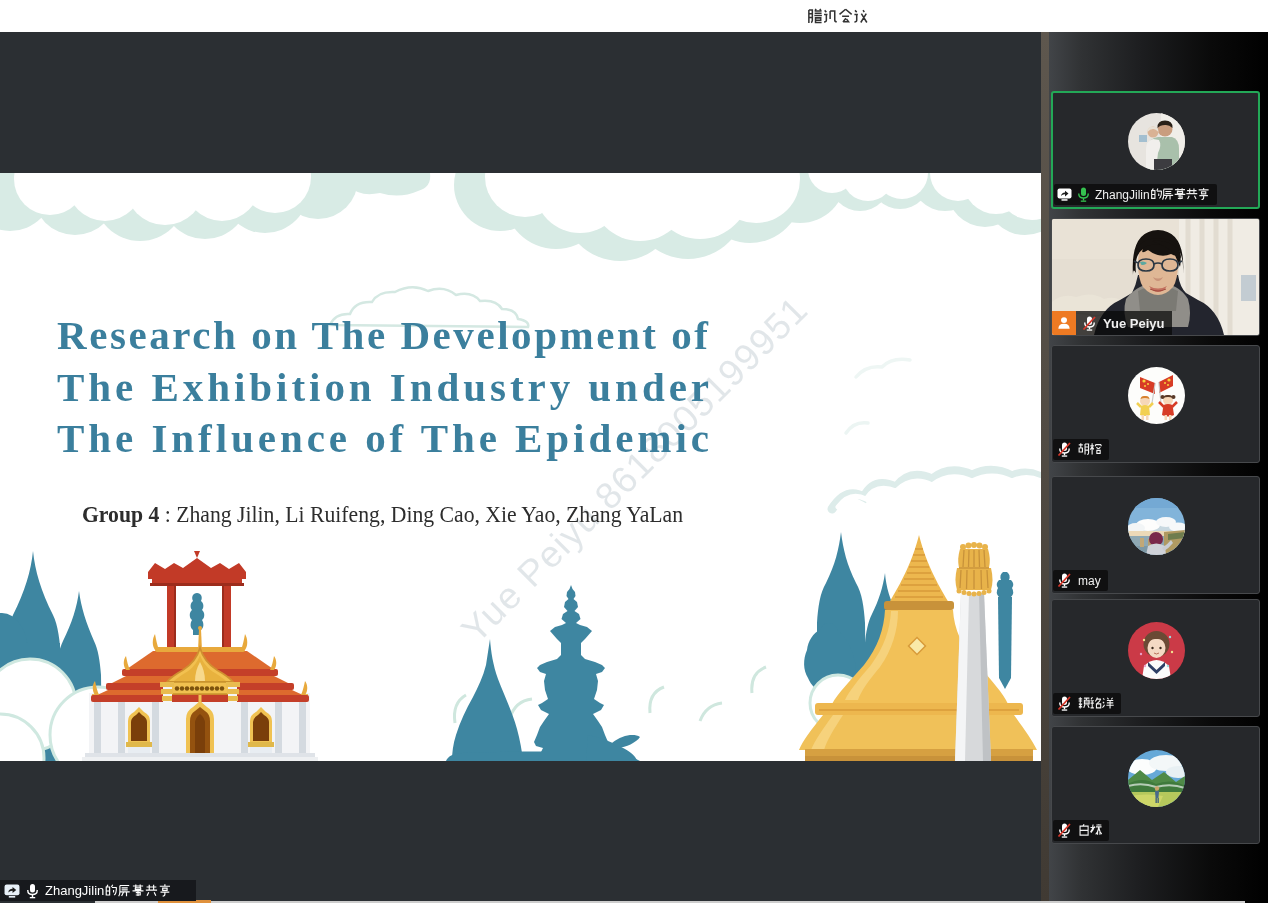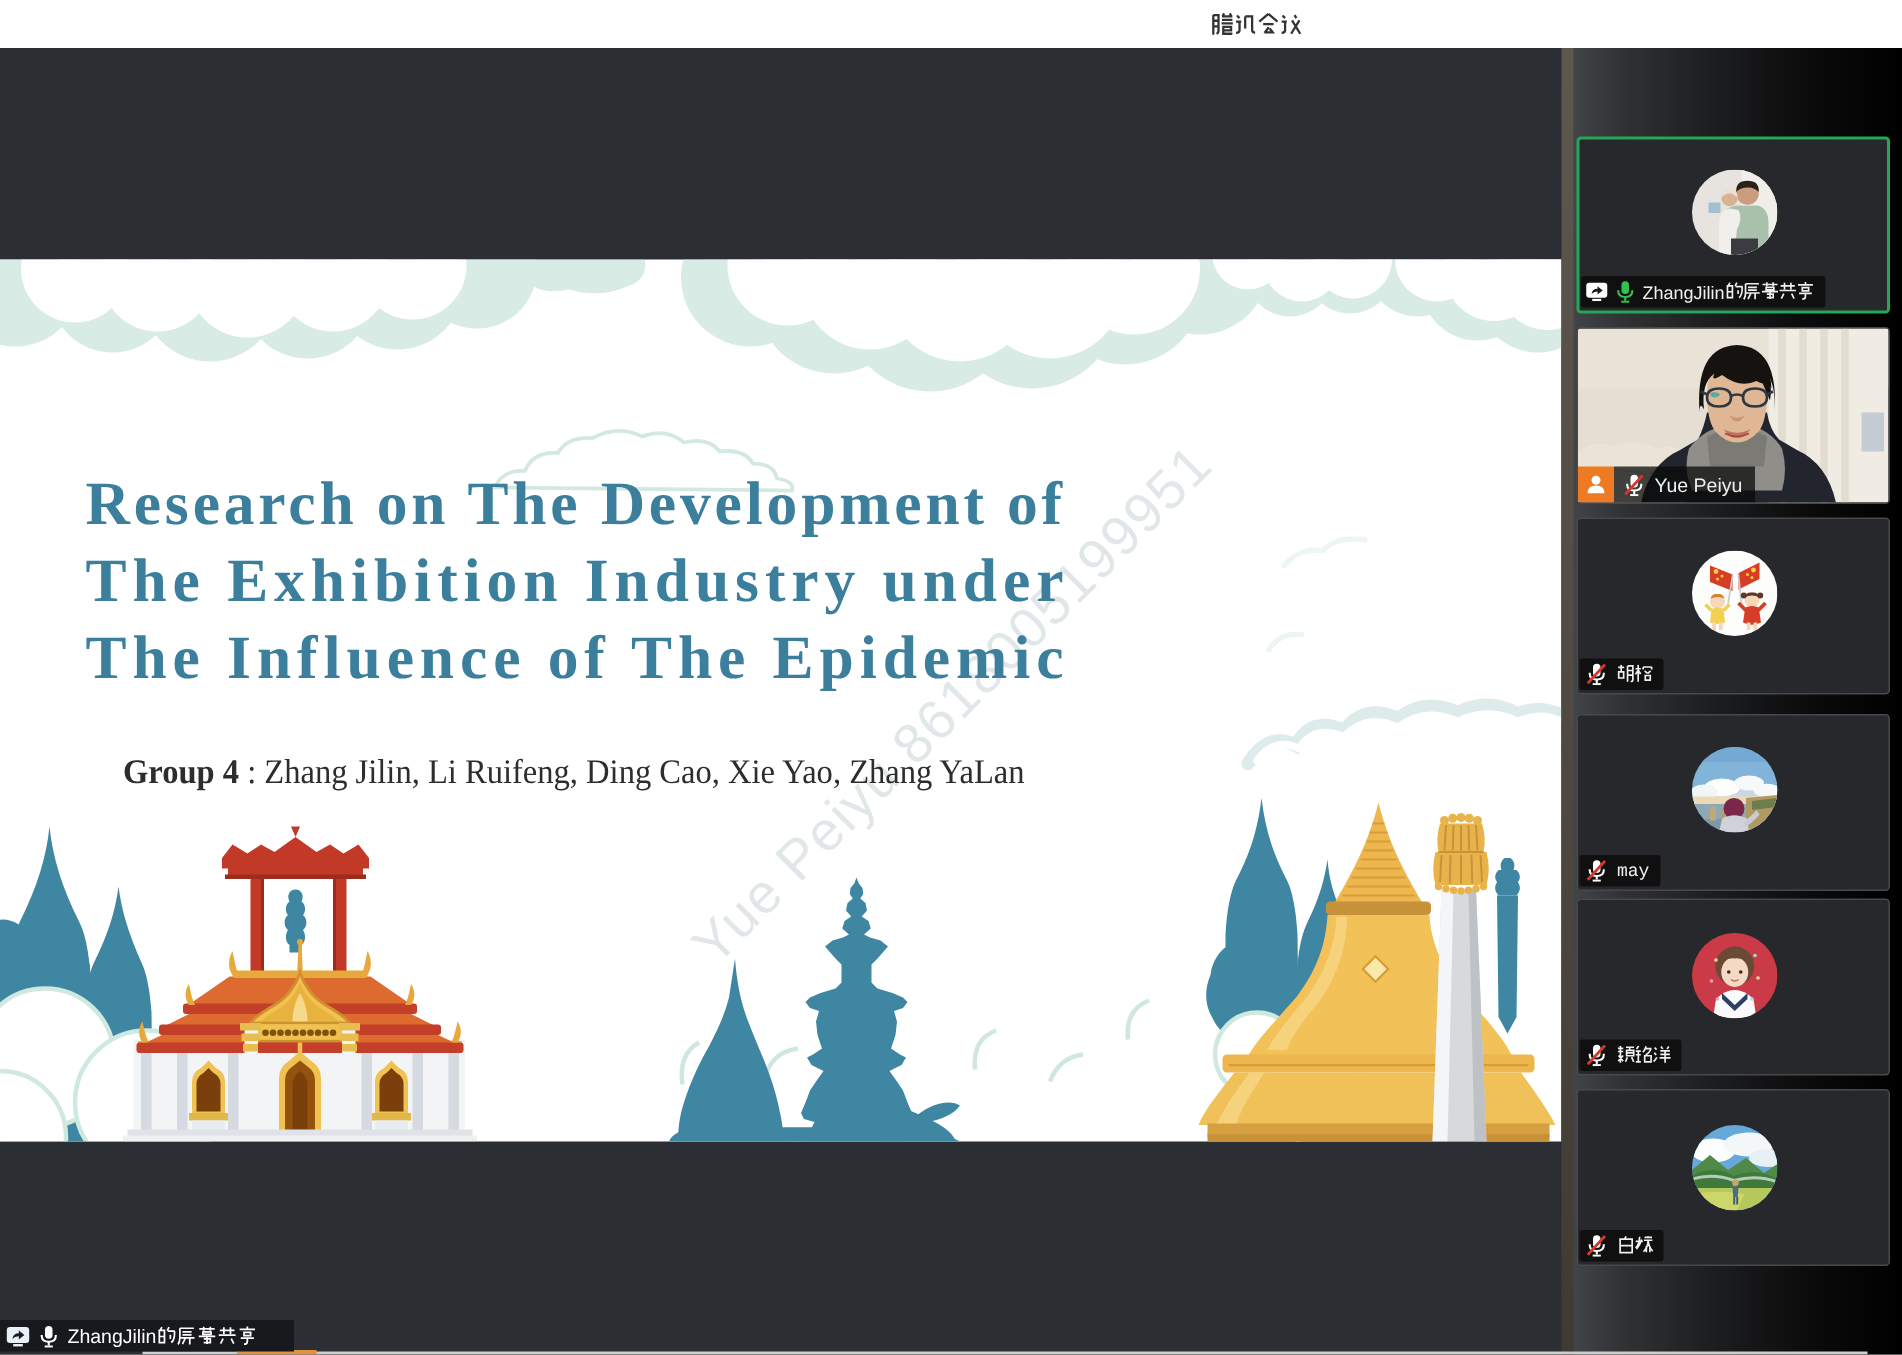--- a/index.html
+++ b/index.html
@@ -386,21 +386,21 @@
         </svg>
         <span>ZhangJilin<svg class="ck" width="60" height="13" viewBox="0 0 50 11" style="color:#f0f0f0" stroke="currentColor" stroke-width="0.95" fill="none">
             <use href="#c-de" x="0"></use>
             <use href="#c-ping" x="10"></use>
             <use href="#c-mu" x="20"></use>
             <use href="#c-gong" x="30"></use>
             <use href="#c-xiang" x="40"></use>
           </svg></span>
       </div>
     </div>
-    <div class="tile" style="top:186px;" id="videotile">
+    <div class="tile" style="top:186px;font-weight:bold;" id="videotile">
       <svg width="207" height="116" viewBox="0 0 207 116">
         <rect width="207" height="116" fill="#e5ded2"></rect>
         <rect x="0" y="0" width="207" height="40" fill="#e9e2d6"></rect>
         <rect x="127" y="0" width="80" height="116" fill="#f0ece4"></rect>
         <path d="M136,0 V116 M150,0 V116 M164,0 V116 M178,0 V116" stroke="#e2dcd1" stroke-width="5" fill="none"></path>
         <rect x="189" y="56" width="15" height="26" fill="#c3ccd2"></rect>
         <path d="M0,83 Q10,74 24,78 Q40,72 52,80 Q64,76 72,84 L72,116 L0,116 Z" fill="#eae4d7"></path>
         <path d="M0,97 Q22,91 44,97 Q58,93 72,98" stroke="#d8d1c1" stroke-width="1.5" fill="none"></path>
         <path d="M42,116 Q48,90 68,81 L80,74 Q84,66 86,56 L126,56 Q128,68 134,74 L146,81 Q166,90 172,116 Z" fill="#23252e"></path>
         <path d="M74,80 Q86,64 106,64 Q126,64 136,80 Q140,94 136,108 L76,108 Q70,94 74,80 Z" fill="#908e89"></path>
@@ -477,21 +477,21 @@
           <line x1="2.5" y1="13.5" x2="14" y2="1" stroke="#d8372a" stroke-width="1.8"></line>
         </svg>
         <span>
           <svg class="ck" width="24" height="13" viewBox="0 0 20 11" style="color:#f0f0f0" stroke="currentColor" stroke-width="0.95" fill="none">
             <use href="#c-hu" x="0"></use>
             <use href="#c-rong" x="10"></use>
           </svg>
         </span>
       </div>
     </div>
-    <div class="tile" style="top:444px;font-family:Liberation Mono, monospace;">
+    <div class="tile" style="top:444px;">
       <div class="avatar">
         <svg width="57" height="57" viewBox="0 0 57 57">
           <rect width="57" height="57" fill="#82b4da"></rect>
           <rect x="0" y="0" width="57" height="10" fill="#74a9d4"></rect>
           <rect x="0" y="28" width="57" height="10" fill="#c8d8e0"></rect>
           <ellipse cx="20" cy="27" rx="12" ry="6" fill="#fdfdfc"></ellipse>
           <ellipse cx="38" cy="24" rx="10" ry="5" fill="#f6f8f9"></ellipse>
           <ellipse cx="8" cy="30" rx="9" ry="5" fill="#f2f5f6"></ellipse>
           <ellipse cx="50" cy="29" rx="9" ry="4.5" fill="#f6f8f9"></ellipse>
           <rect x="0" y="33" width="57" height="6" fill="#ecd9b8"></rect>

